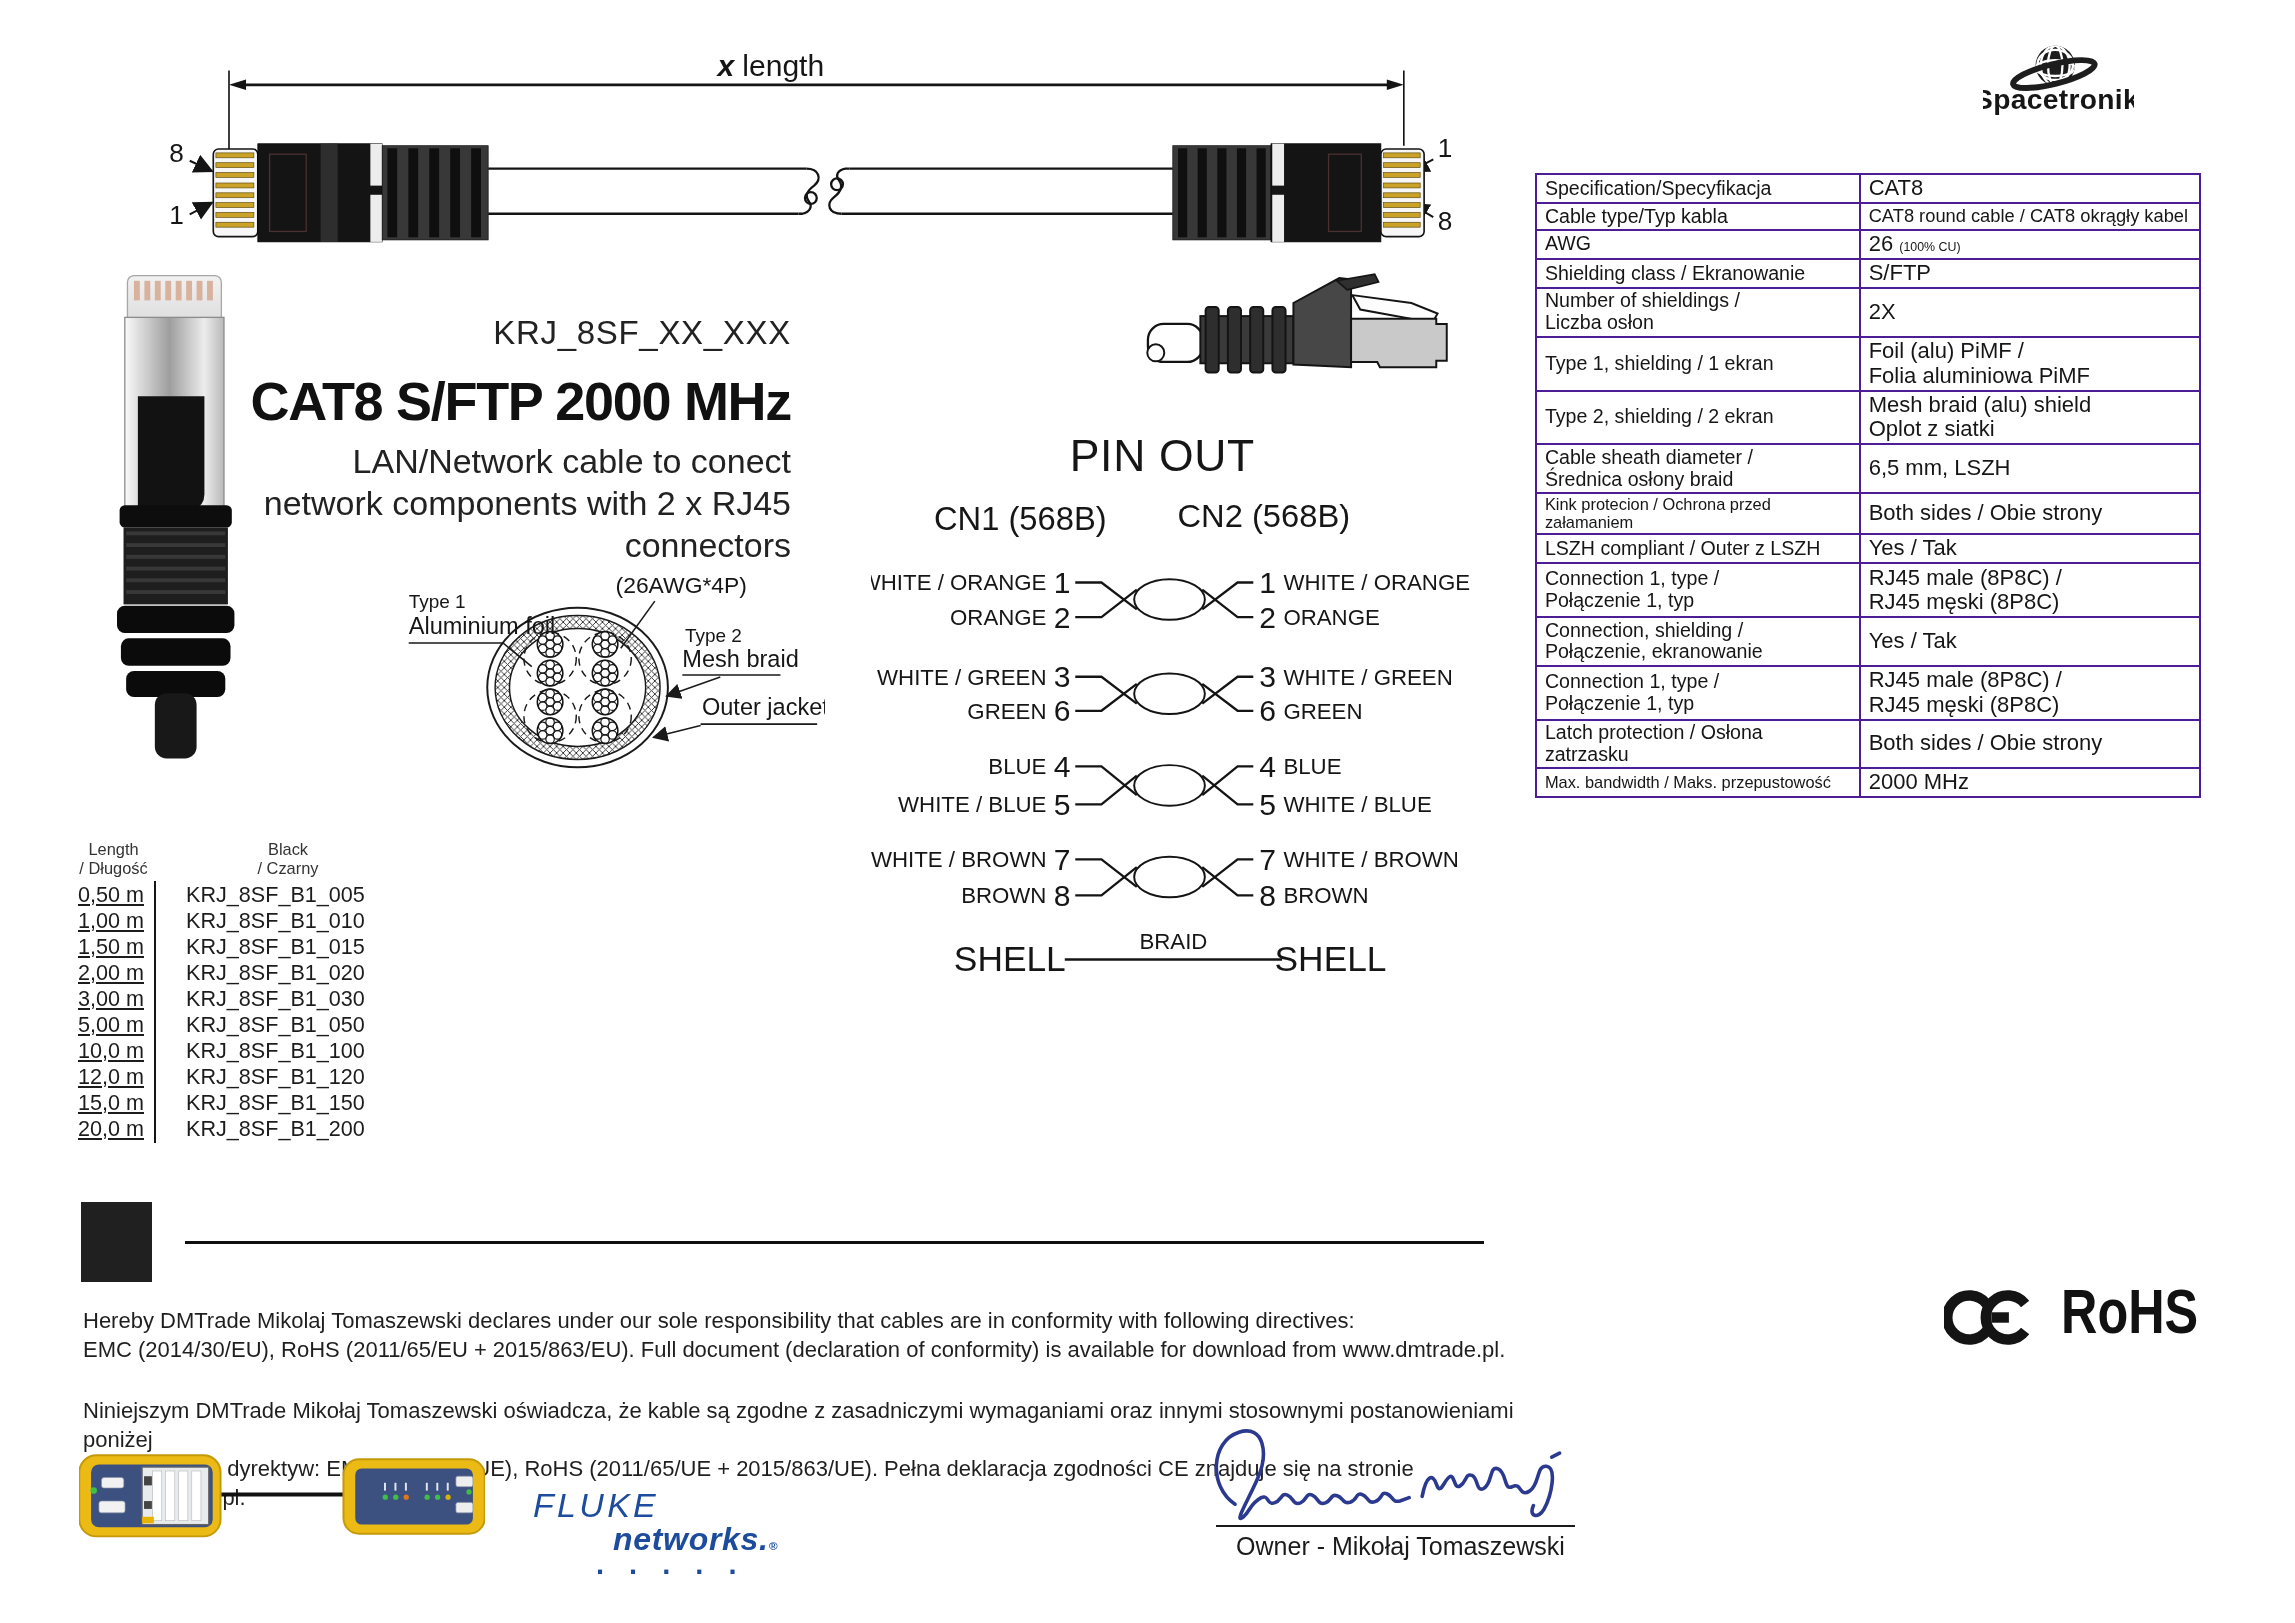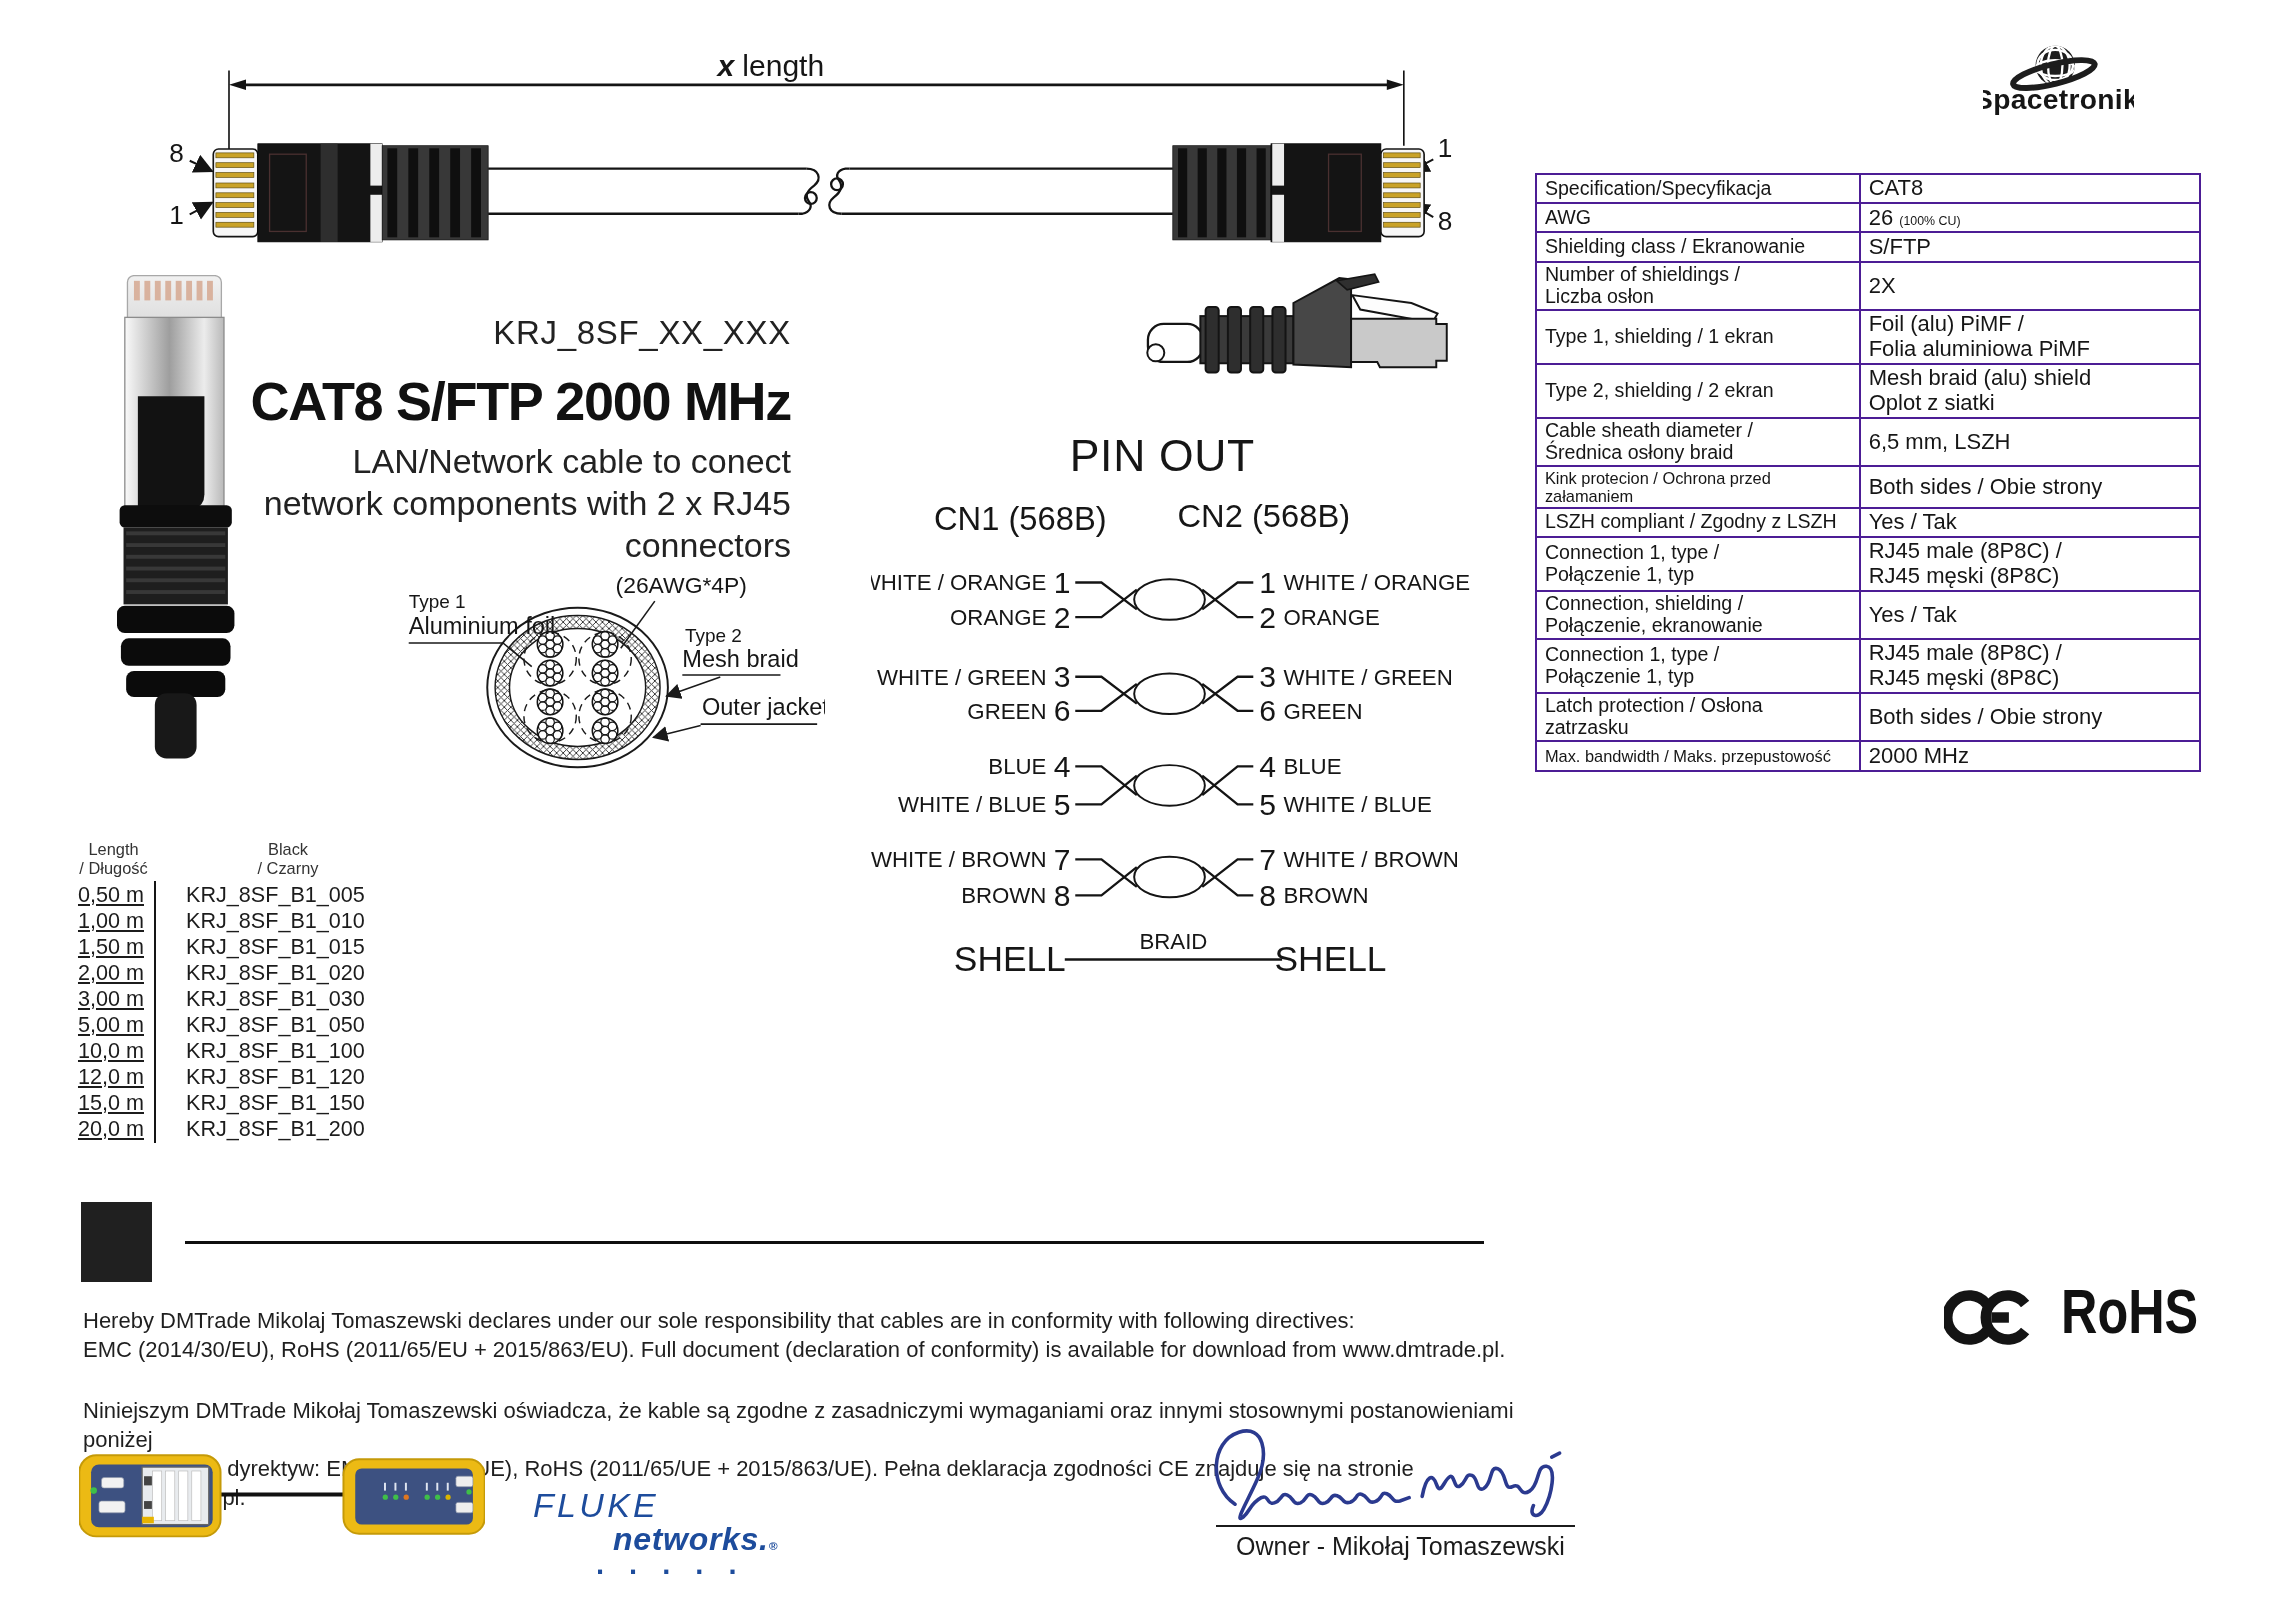--- a/index.html
+++ b/index.html
@@ -372,20 +372,24 @@
     <text x="702" y="856" font-size="54" text-anchor="middle">SHELL</text>
   </svg>
 
   <table class="spec">
     <tbody>
         <tr>
           <td class="lab">Specification/Specyfikacja</td>
           <td class="val">CAT8</td>
         </tr>
     <tr>
+          <td class="lab">Cable type/Typ kabla</td>
+          <td class="val vsm">CAT8 round cable / CAT8 okrągły kabel</td>
+        </tr>
+    <tr>
           <td class="lab">AWG</td>
           <td class="val"><span>26</span> <span class="tiny">(100% CU)</span></td>
         </tr>
     <tr>
           <td class="lab">Shielding class / Ekranowanie</td>
           <td class="val">S/FTP</td>
         </tr>
     <tr>
           <td class="lab">Number of shieldings /
 Liczba osłon</td>
@@ -404,21 +408,21 @@
     <tr>
           <td class="lab">Cable sheath diameter /
 Średnica osłony braid</td>
           <td class="val">6,5 mm, LSZH</td>
         </tr>
     <tr>
           <td class="lab labsm">Kink protecion  / Ochrona przed załamaniem</td>
           <td class="val">Both sides / Obie strony</td>
         </tr>
     <tr>
-          <td class="lab">LSZH compliant / Zgodny z LSZH</td>
+          <td class="lab">LSZH compliant / Outer z LSZH</td>
           <td class="val">Yes / Tak</td>
         </tr>
     <tr>
           <td class="lab">Connection 1, type /
 Połączenie 1, typ</td>
           <td class="val">RJ45 male (8P8C) /
 RJ45 męski (8P8C)</td>
         </tr>
     <tr>
           <td class="lab">Connection, shielding /

